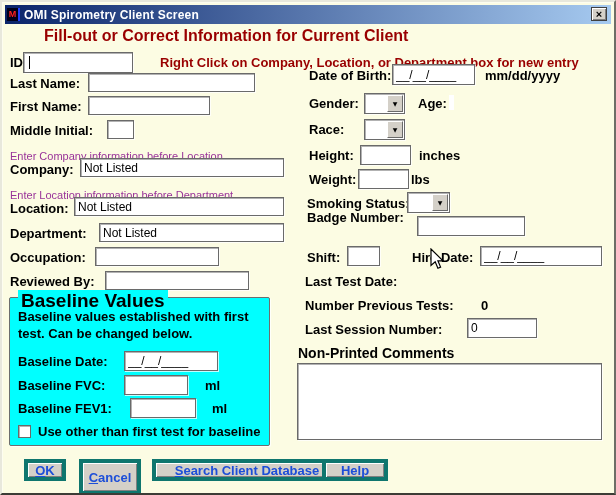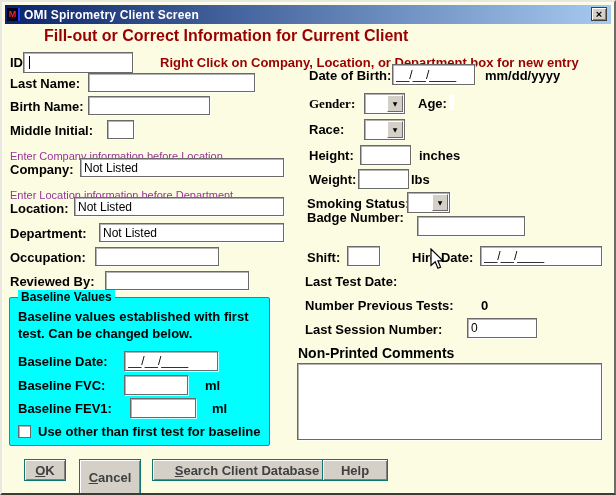--- a/index.html
+++ b/index.html
@@ -46,33 +46,33 @@
     position:absolute; background:#fff; border:1px solid #6a6a6a;
     box-shadow:inset 1px 1px 0 rgba(0,0,0,.30), 1px 1px 0 rgba(255,255,255,.75);
   }
   .combo .dd{
     position:absolute; top:1px; right:1px; bottom:1px; width:16px;
     background:var(--btn_face); border:1px solid; border-color:#fff #6a6a6a #6a6a6a #fff;
     display:flex; align-items:center; justify-content:center;
     font-family:"DejaVu Sans",sans-serif; font-size:6px; color:#000;
   }
   .btn{
-    position:absolute; background:var(--btn_face); border:1px solid #0f766e;
+    position:absolute; background:var(--btn_face); border:4px solid #0f766e;
     box-shadow:inset 1px 1px 0 #fff, inset -1px -1px 0 #808080;
-    font:bold 13px "Liberation Sans",sans-serif; color:#404040; cursor:default;
+    font:bold 13px "Liberation Sans",sans-serif; color:#1d4ed8; cursor:default;
   }
   .btn .key{text-decoration:underline;}
   #baseline-box{
     position:absolute; left:7px; top:295px; width:261px; height:149px;
     background:var(--baseline_cyan); border:1px solid #6e6e6e; border-radius:2px;
     box-shadow:1px 1px 0 rgba(255,255,255,.8);
   }
   #baseline-title{
     position:absolute; left:16px; top:288px; background:var(--baseline_cyan);
-    padding:0 3px; font-size:12px; font-weight:bold;
+    padding:0 3px; font-size:19px; font-weight:bold;
   }
   .cb{
     position:absolute; width:13px; height:13px; background:#fff;
     border:1px solid #6a6a6a; box-shadow:inset 1px 1px 0 rgba(0,0,0,.3);
   }
   #caret{position:absolute; left:27px; top:54px; width:1px; height:13px; background:#000;}
   #age-field{position:absolute; left:447px; top:93px; width:5px; height:15px; background:#fff;}
   #mouse-cursor{position:absolute; left:428px; top:246px; pointer-events:none;}
 </style>
 </head>
@@ -89,21 +89,21 @@
   <div class="lbl red" style="left:42px; top:25px; font-size:16px;">Fill-out or Correct Information for Current Client</div>
 
   <div class="lbl" style="left:8px; top:53px;">ID:</div>
   <input class="tb" style="left: 21px; top: 50px; width: 110px; height: 21px;">
   <div id="caret"></div>
   <div class="lbl red" style="left:158px; top:53px;">Right Click on Company, Location, or Department box for new entry</div>
 
   <div class="lbl" style="left:8px; top:74px;">Last Name:</div>
   <input class="tb" style="left: 86px; top: 71px; width: 167px; height: 19px;">
 
-  <div class="lbl" style="left:8px; top:97px;">Birth Name:</div>
+  <div class="lbl" style="left:8px; top:97px;">First Name:</div>
   <input class="tb" style="left: 86px; top: 94px; width: 122px; height: 19px;">
 
   <div class="lbl" style="left:8px; top:121px;">Middle Initial:</div>
   <input class="tb" style="left: 105px; top: 118px; width: 27px; height: 19px;">
 
   <div class="hint" style="left:8px; top:142px;">Enter Company information before Location</div>
   <div class="lbl" style="left:8px; top:160px;">Company:</div>
   <input class="tb" style="left: 78px; top: 156px; width: 204px; height: 19px;" value="Not Listed">
 
   <div class="hint" style="left:8px; top:181px;">Enter Location information before Department</div>
@@ -135,21 +135,21 @@
   <input class="tb" style="left: 128px; top: 396px; width: 66px; height: 20px;">
   <div class="lbl" style="left:210px; top:399px;">ml</div>
 
   <div class="cb" style="left:16px; top:423px;"></div>
   <div class="lbl" style="left:36px; top:422px;">Use other than first test for baseline</div>
 
   <div class="lbl" style="left:307px; top:66px;">Date of Birth:</div>
   <input class="tb" style="left: 390px; top: 62px; width: 83px; height: 21px;" value="__/__/____">
   <div class="lbl" style="left:483px; top:66px;">mm/dd/yyyy</div>
 
-  <div class="lbl" style="left:307px; top:94px;font-family:Liberation Serif, serif;">Gender:</div>
+  <div class="lbl" style="left:307px; top:94px;">Gender:</div>
   <div class="combo" style="left:362px; top:91px; width:41px; height:21px;">
     <span class="dd">▼</span>
   </div>
   <div class="lbl" style="left:416px; top:94px;">Age:</div>
   <div id="age-field"></div>
 
   <div class="lbl" style="left:307px; top:120px;">Race:</div>
   <div class="combo" style="left:362px; top:117px; width:41px; height:21px;">
     <span class="dd">▼</span>
   </div>

